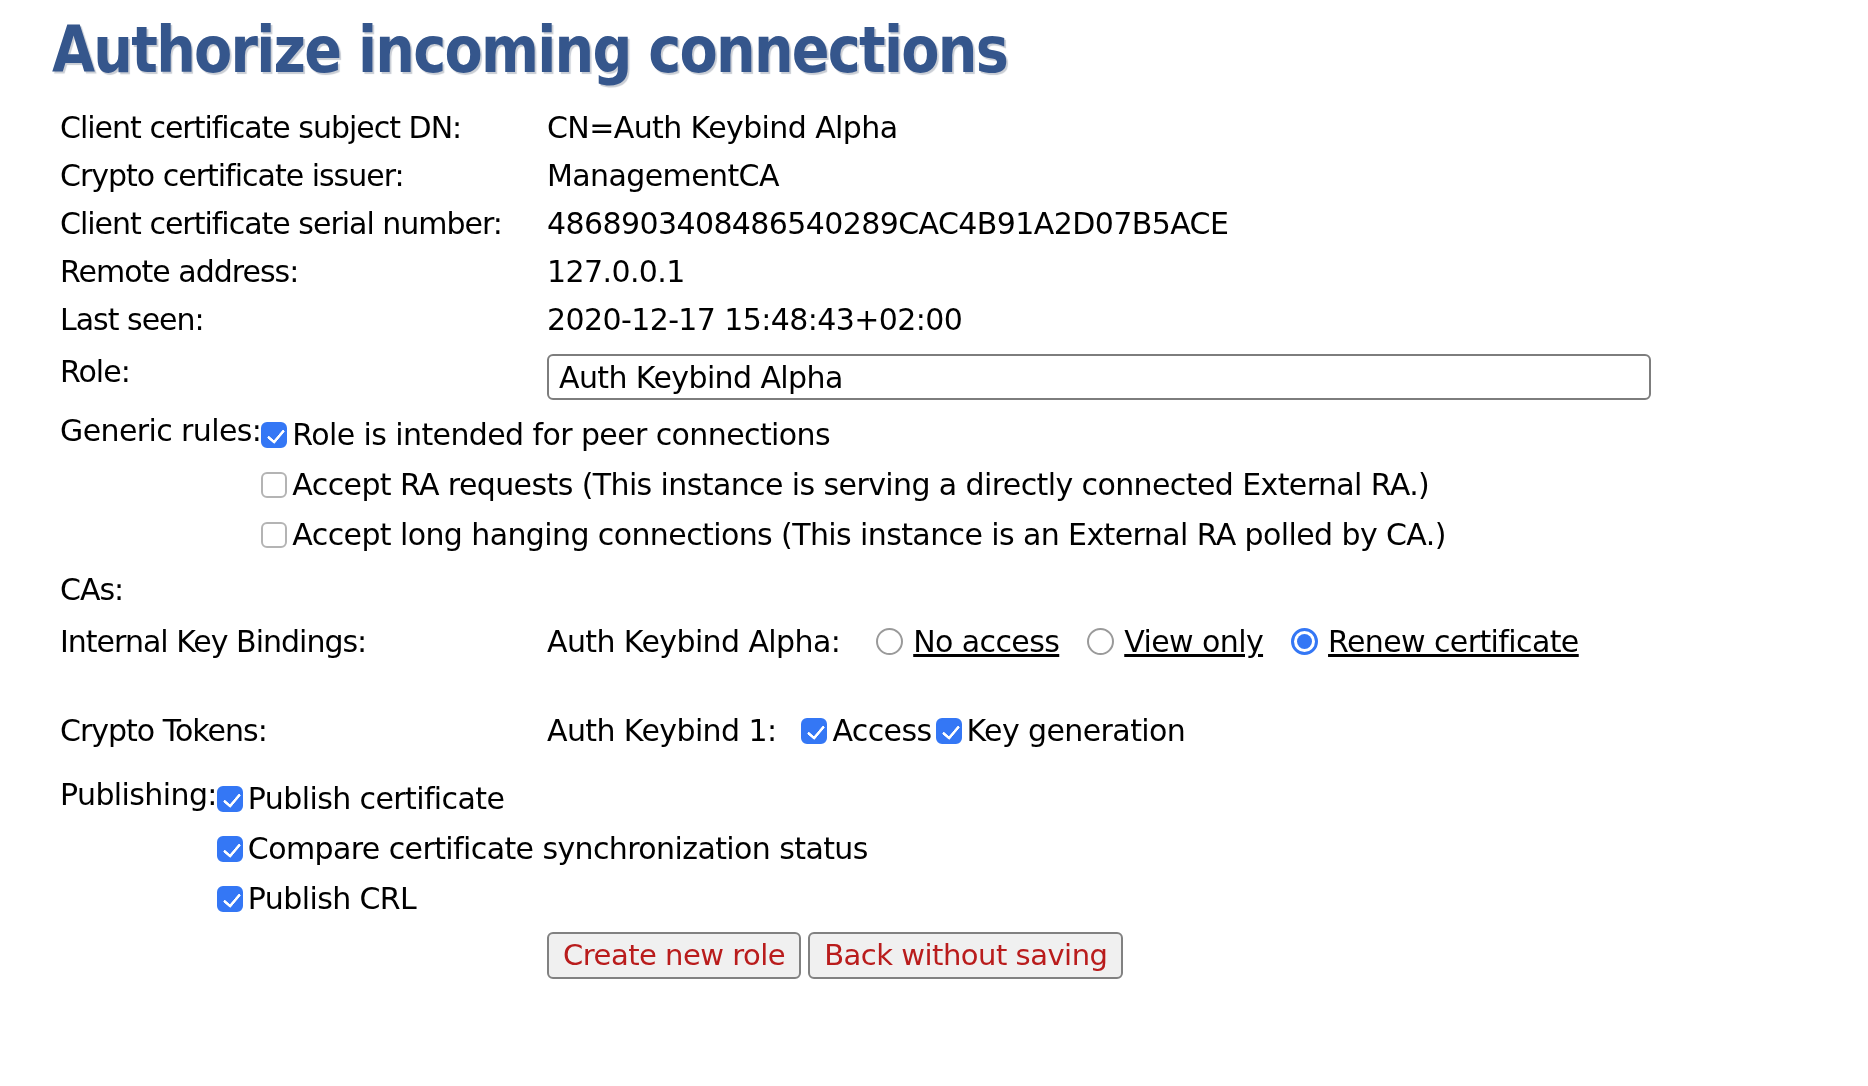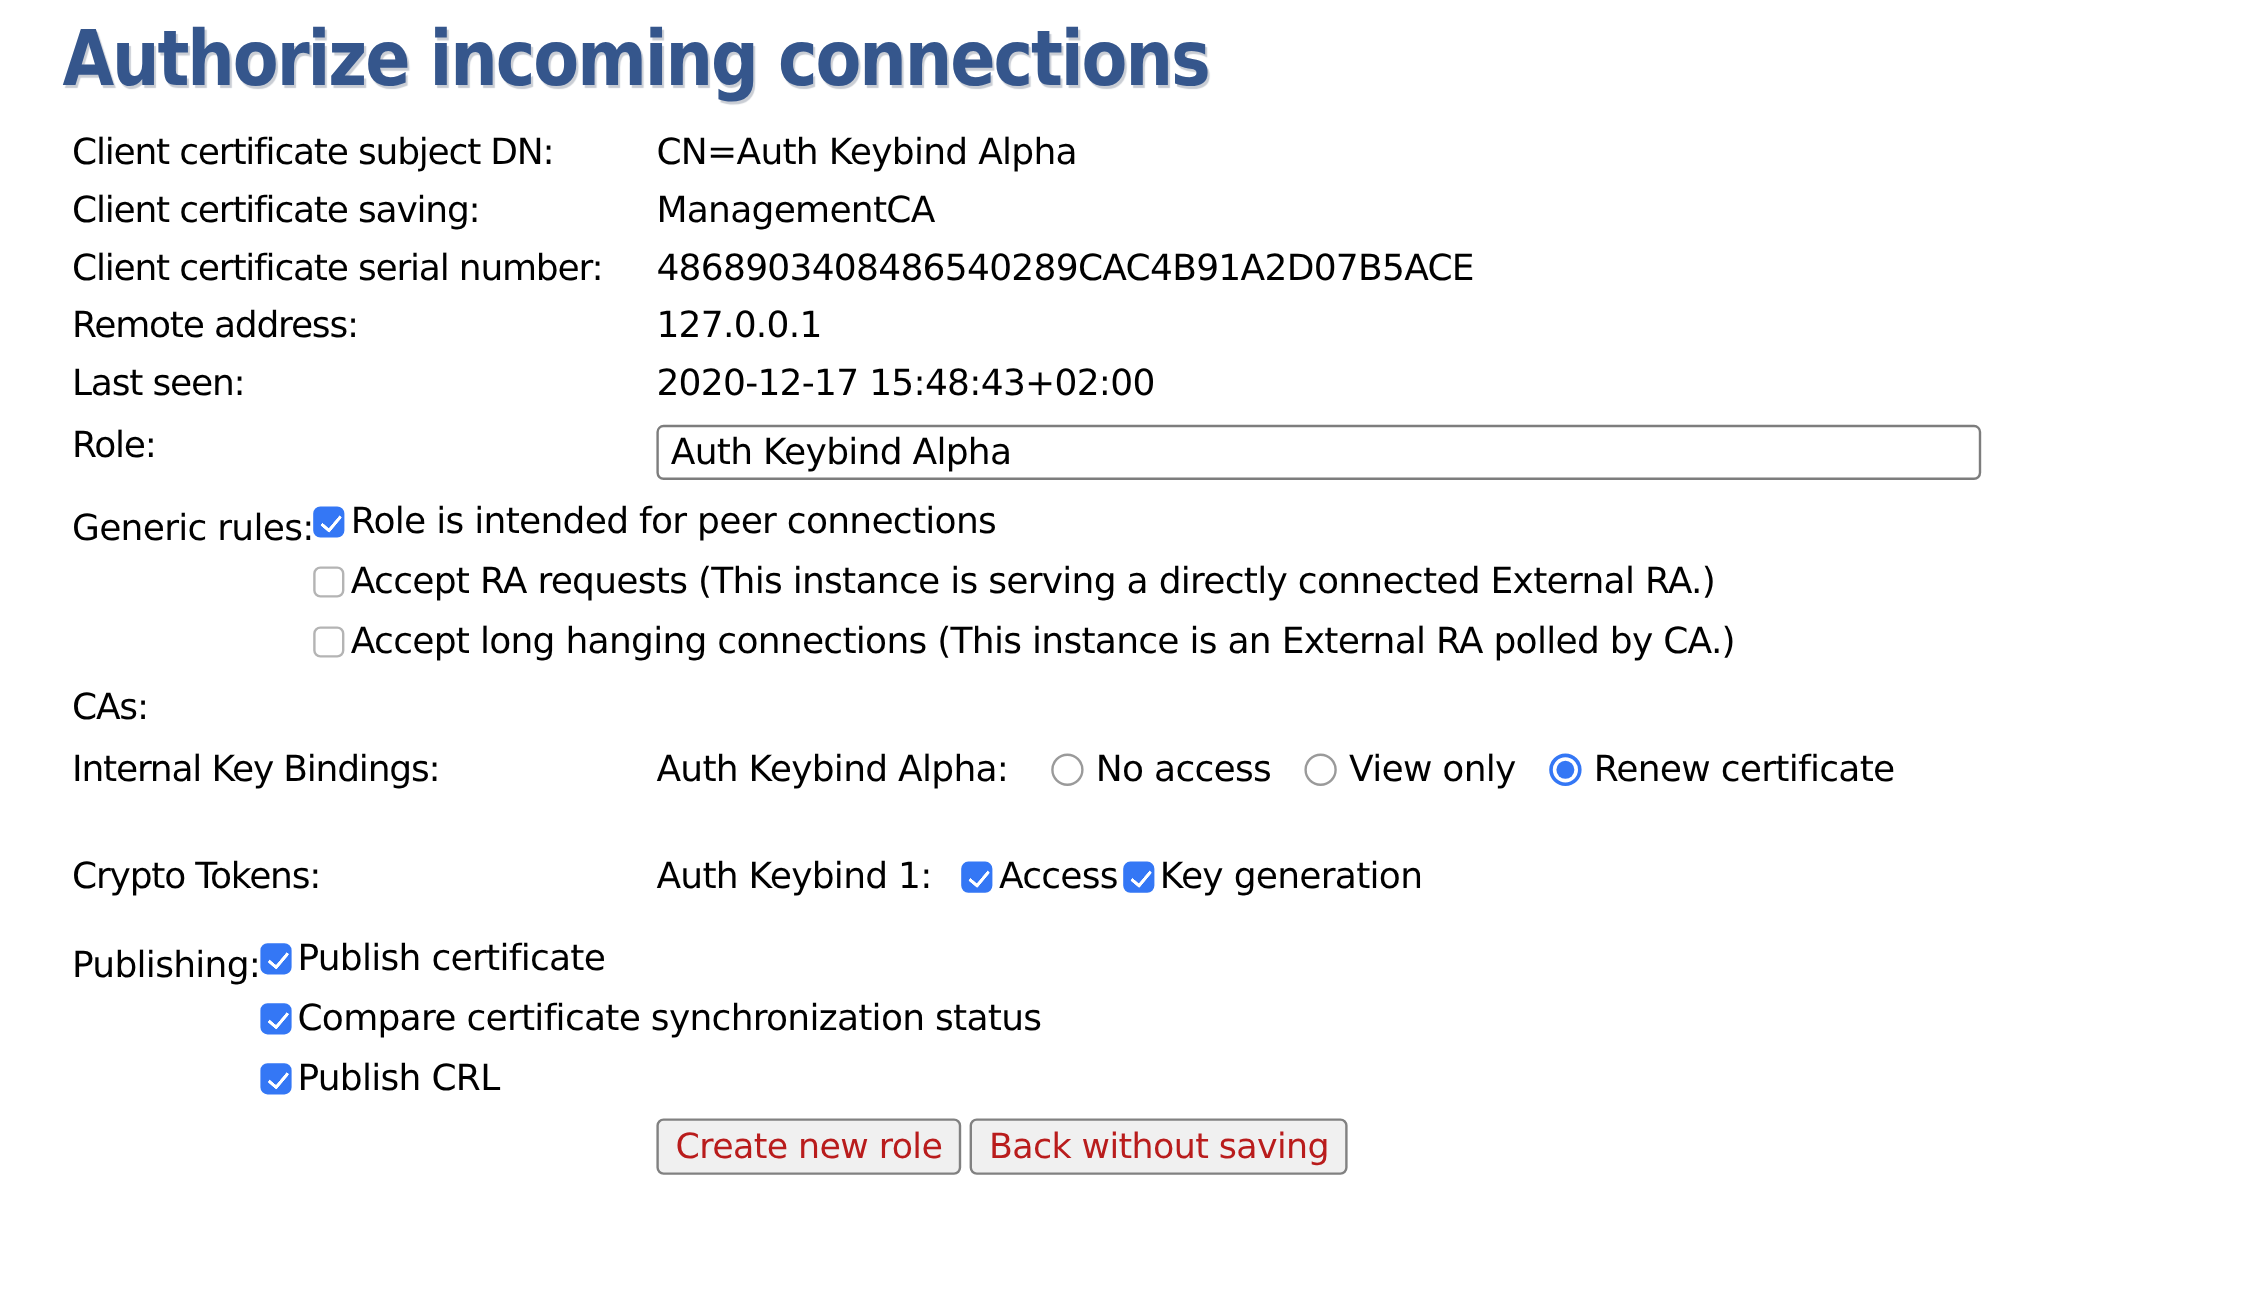--- a/index.html
+++ b/index.html
@@ -20,21 +20,21 @@
   .row .label { width:487px; flex:none; white-space:nowrap; letter-spacing:-1px; }
   .row .content { display:flex; align-items:center; white-space:nowrap; }
   .row-info { height:48px; }
   .row-role { height:56px; }
   .row-cas  { height:48px; margin-top:6px; }
   .row-ikb  { height:56px; }
   .row-crypto { height:50px; margin-top:36px; }
   .section { display:flex; align-items:flex-start; }
   .section.generic { margin-top:10px; }
   .section.publishing { margin-top:18px; }
-  .label.raised { position:relative; top:13px; }
+  .label.raised { position:relative; top:3px; }
   .optcol { display:flex; flex-direction:column; }
   .opt { height:50px; display:flex; align-items:center; white-space:nowrap; }
 
   input.role-input {
     width:1104px; height:46px; border:2px solid #7d7d7d; border-radius:6px;
     font-family:"DejaVu Sans","Liberation Sans",sans-serif;
     font-size:30px; letter-spacing:-0.6px; padding:0 10px; color:#000; background:#fff; outline:none;margin-top:11px;
   }
 
   
@@ -45,21 +45,21 @@
         border:solid #fff; border-width:0 3.5px 3.5px 0; border-radius:1.5px; transform:rotate(40deg); }
 
   
   .rd { position:relative; width:27px; height:27px; flex:none; border-radius:50%;
         border:2px solid #9a9a9a; background:#fff; margin-right:10px; }
   .rd.on { border:3px solid #3477F5; }
   .rd.on::after { content:''; position:absolute; inset:3px; border-radius:50%; background:#3477F5; }
 
   .entry-label { margin-right:36px; }
   .row-crypto .entry-label { margin-right:25px; }
-  .rd-label { margin-right:28px; }
+  .rd-label { margin-right:28px;text-decoration:underline; }
   .cb-label { margin-right:2px; }
 
   .buttons { margin-top:8px; margin-left:487px; display:flex; gap:7px; }
   button.btn {
     height:47px; padding:0 14px; font-family:"DejaVu Sans","Liberation Sans",sans-serif;
     font-size:29px; letter-spacing:-0.5px; color:#b91c1c;
     background:#f0f0f0; border:2px solid #818181; border-radius:6px; white-space:nowrap;
   }
 </style>
 </head>
@@ -69,21 +69,21 @@
 
   <h1 class="title">Authorize incoming connections</h1>
 
   <div class="form">
 
     <div class="row row-info">
       <div class="label">Client certificate subject DN:</div>
       <div class="content">CN=Auth Keybind Alpha</div>
     </div>
     <div class="row row-info">
-      <div class="label">Client certificate saving:</div>
+      <div class="label">Crypto certificate issuer:</div>
       <div class="content">ManagementCA</div>
     </div>
     <div class="row row-info">
       <div class="label">Client certificate serial number:</div>
       <div class="content">4868903408486540289CAC4B91A2D07B5ACE</div>
     </div>
     <div class="row row-info">
       <div class="label">Remote address:</div>
       <div class="content">127.0.0.1</div>
     </div>

